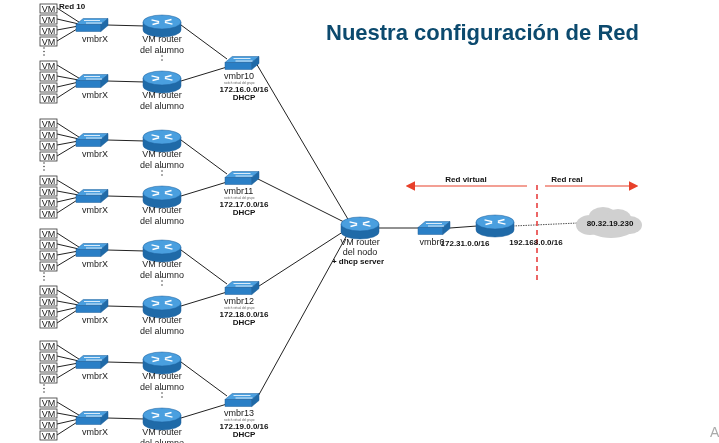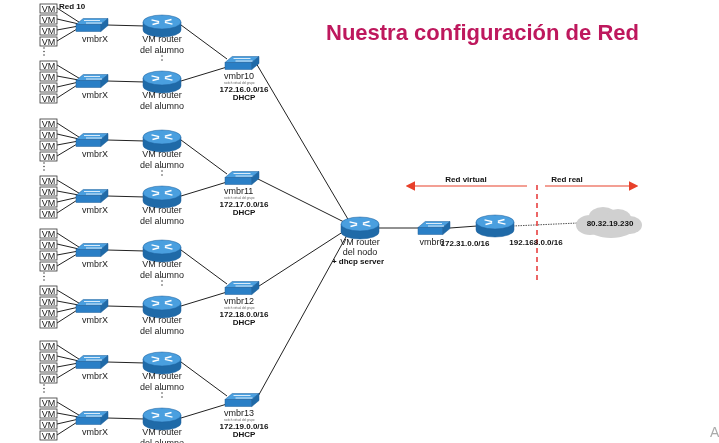--- a/index.html
+++ b/index.html
@@ -1,18 +1,18 @@
 <!DOCTYPE html>
 <html><head>
   <meta charset="utf-8">
   <style>
     html, body { margin: 0; padding: 0; background: #ffffff; }
     body { width: 719px; height: 443px; overflow: hidden; position: relative; font-family: "Liberation Sans", sans-serif; }
     #diagram { position: absolute; left: 0; top: 0; width: 719px; height: 443px; }
-    .title { position: absolute; left: 326px; top: 20px; font-size: 22px; font-weight: bold; color: #be185d; white-space: nowrap; }
+    .title { position: absolute; left: 326px; top: 20px; font-size: 22px; font-weight: bold; color: #0c4a6e; white-space: nowrap; }
     .corner { position: absolute; left: 710px; top: 424px; font-size: 14px; color: #aaaaaa; }
     svg text { font-family: "Liberation Sans", sans-serif; }
     .lbl { font-size: 9px; fill: #222; }
     .lbl-b { font-size: 8px; font-weight: bold; fill: #111; }
     .lbl-tiny { font-size: 3px; fill: #666; }
     .vm-text { font-size: 9px; fill: #111; }
   </style>
 </head>
 <body>
 

